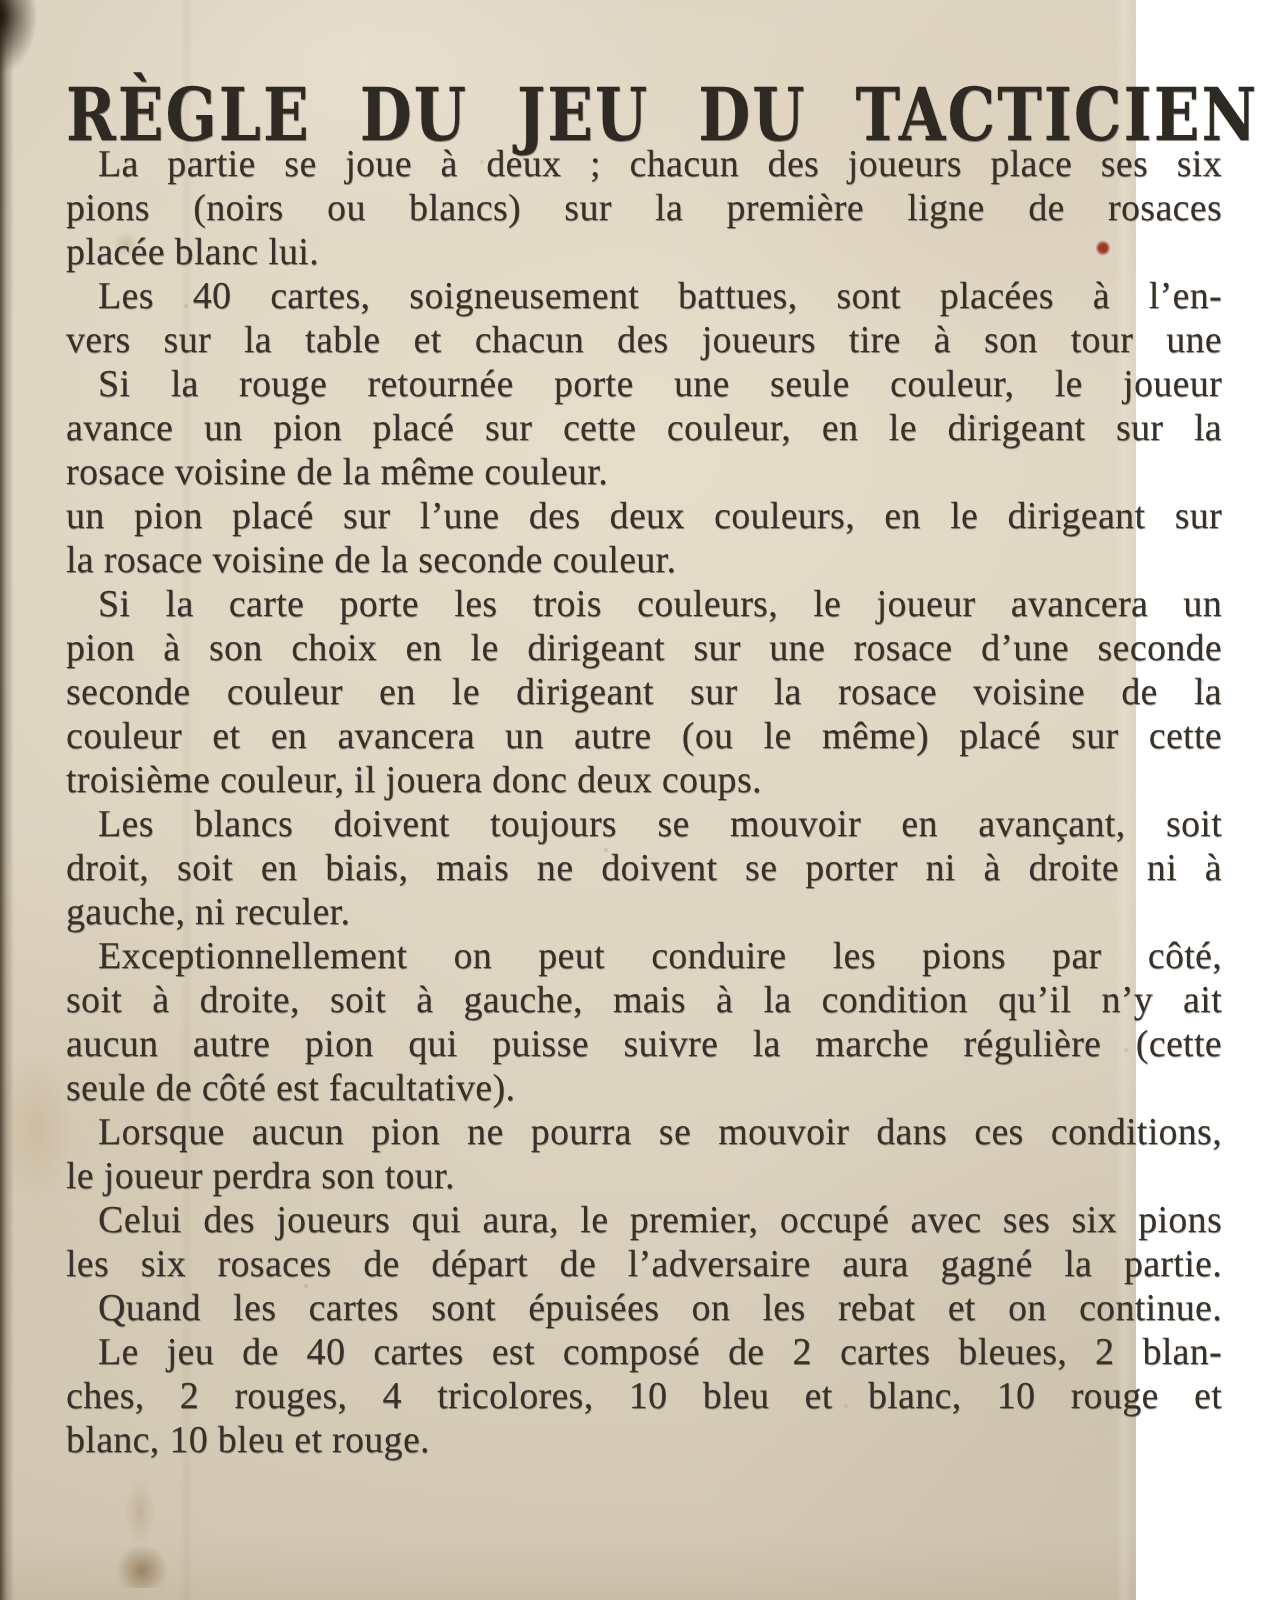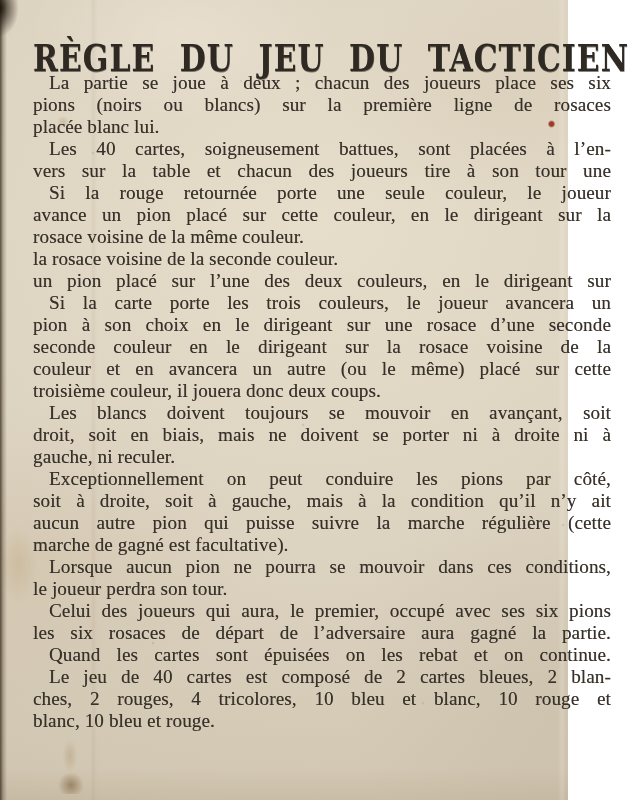--- a/index.html
+++ b/index.html
@@ -124,34 +124,34 @@
 
   <div class="text">
       <div class="line indent">La partie se joue à deux ; chacun des joueurs place ses six</div>
       <div class="line">pions (noirs ou blancs) sur la première ligne de rosaces</div>
       <div class="line end">placée blanc lui.</div>
       <div class="line indent">Les 40 cartes, soigneusement battues, sont placées à l’en-</div>
       <div class="line">vers sur la table et chacun des joueurs tire à son tour une</div>
       <div class="line indent">Si la rouge retournée porte une seule couleur, le joueur</div>
       <div class="line">avance un pion placé sur cette couleur, en le dirigeant sur la</div>
       <div class="line end">rosace voisine de la même couleur.</div>
+      <div class="line">un pion placé sur l’une des deux couleurs, en le dirigeant sur</div>
       <div class="line end">la rosace voisine de la seconde couleur.</div>
-      <div class="line">un pion placé sur l’une des deux couleurs, en le dirigeant sur</div>
       <div class="line indent">Si la carte porte les trois couleurs, le joueur avancera un</div>
       <div class="line">pion à son choix en le dirigeant sur une rosace d’une seconde</div>
       <div class="line">seconde couleur en le dirigeant sur la rosace voisine de la</div>
       <div class="line">couleur et en avancera un autre (ou le même) placé sur cette</div>
       <div class="line end">troisième couleur, il jouera donc deux coups.</div>
       <div class="line indent">Les blancs doivent toujours se mouvoir en avançant, soit</div>
       <div class="line">droit, soit en biais, mais ne doivent se porter ni à droite ni à</div>
       <div class="line end">gauche, ni reculer.</div>
       <div class="line indent">Exceptionnellement on peut conduire les pions par côté,</div>
       <div class="line">soit à droite, soit à gauche, mais à la condition qu’il n’y ait</div>
       <div class="line">aucun autre pion qui puisse suivre la marche régulière (cette</div>
-      <div class="line end">marche de gagné est facultative).</div>
+      <div class="line end">seule de côté est facultative).</div>
       <div class="line indent">Lorsque aucun pion ne pourra se mouvoir dans ces conditions,</div>
       <div class="line end">le joueur perdra son tour.</div>
       <div class="line indent">Celui des joueurs qui aura, le premier, occupé avec ses six pions</div>
       <div class="line">les six rosaces de départ de l’adversaire aura gagné la partie.</div>
       <div class="line indent">Quand les cartes sont épuisées on les rebat et on continue.</div>
       <div class="line indent">Le jeu de 40 cartes est composé de 2 cartes bleues, 2 blan-</div>
       <div class="line">ches, 2 rouges, 4 tricolores, 10 bleu et blanc, 10 rouge et</div>
       <div class="line end">blanc, 10 bleu et rouge.</div>
     </div>
 </div>

